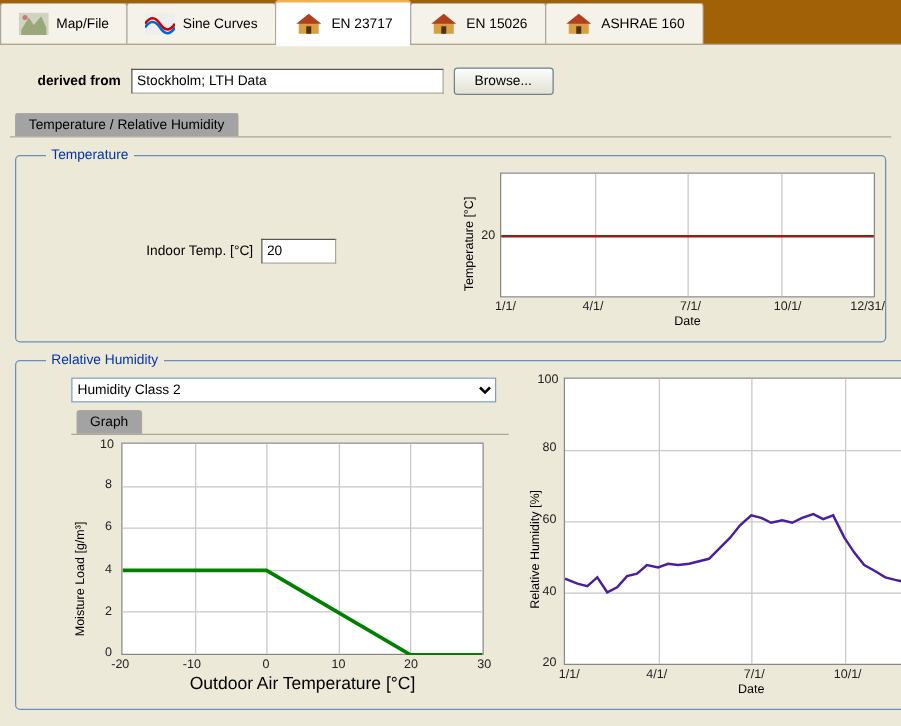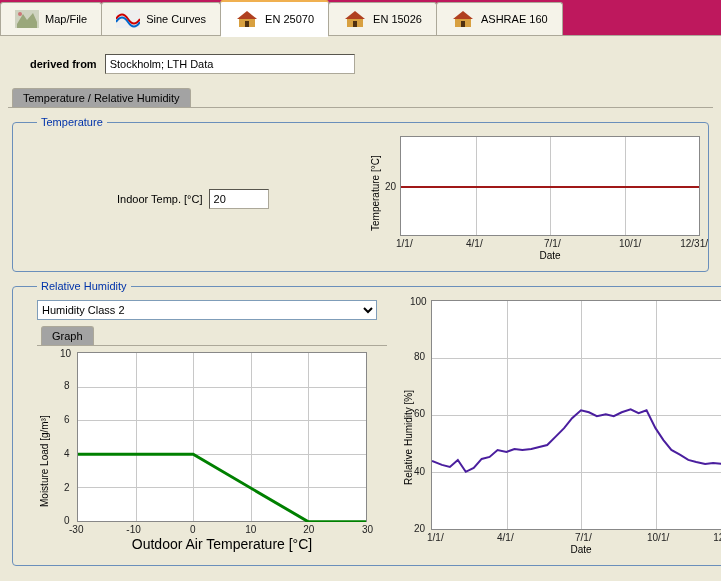--- a/index.html
+++ b/index.html
@@ -9,21 +9,21 @@
     font-size: 11px;
     background: #ece9d8;
     width: 721px;
     height: 581px;
     overflow: hidden;
   }
   .tab-row {
     display: flex;
     height: 36px;
     border-bottom: 1px solid #aca899;
-    background: #be185d;
+    background: #a16207;
     padding-top: 2px;
   }
   .tab {
     display: flex;
     align-items: center;
     gap: 6px;
     padding: 0 14px;
     border: 1px solid #aca899;
     border-bottom: none;
     background: #f5f3e9;
@@ -140,21 +140,21 @@
         <path d="M0 12 Q6 3 12 12 T24 12" stroke="#06c" fill="none" stroke-width="2"></path>
       </svg>
     <span>Sine Curves</span>
   </div>
   <div class="tab active">
     <svg class="tab-icon" viewBox="0 0 24 18">
         <rect x="4" y="8" width="16" height="9" fill="#d8a040"></rect>
         <polygon points="2,9 12,1 22,9" fill="#b04020"></polygon>
         <rect x="10" y="11" width="4" height="6" fill="#503010"></rect>
       </svg>
-    <span>EN 25070</span>
+    <span>EN 23717</span>
   </div>
   <div class="tab">
     <svg class="tab-icon" viewBox="0 0 24 18">
         <rect x="4" y="8" width="16" height="9" fill="#d8a040"></rect>
         <polygon points="2,9 12,1 22,9" fill="#b04020"></polygon>
         <rect x="10" y="11" width="4" height="6" fill="#503010"></rect>
       </svg>
     <span>EN 15026</span>
   </div>
   <div class="tab">
@@ -165,20 +165,21 @@
       </svg>
     <span>ASHRAE 160</span>
   </div>
 </div>
 
 <div class="content">
 
   <div class="row">
     <span class="label-bold" style="padding-left:16px;">derived from</span>
     <input class="text-input" style="width: 250px;" value="Stockholm; LTH Data">
+    <button class="btn">Browse...</button>
   </div>
 
   <div class="sub-tab-row">
     <div class="sub-tab">Temperature / Relative Humidity</div>
   </div>
 
   <fieldset class="group">
     <legend>Temperature</legend>
     <div class="temp-row">
       <div style="display:flex;align-items:center;gap:6px;padding-left:80px;">
@@ -207,21 +208,21 @@
         </div>
         <div style="text-align:center;width:300px;margin-left:24px;font-size:10px;">Date</div>
       </div>
     </div>
   </fieldset>
 
   <fieldset class="group">
     <legend>Relative Humidity</legend>
     <div style="display:flex;gap:16px;">
 
-      <div style="width:350px;">
+      <div style="width:350px;margin-left:20px;">
         <select class="select">
           <option>Humidity Class 2</option>
         </select>
         <div class="sub-tab-row" style="margin-top:6px;">
           <div class="sub-tab">Graph</div>
         </div>
         
         <div style="position:relative;margin-top:6px;">
           <div class="ylabel" style="left:2px;top:155px;">Moisture Load [g/m³]</div>
           <div class="chart-box" style="width:290px;height:170px;margin-left:40px;position:relative;">
@@ -242,21 +243,21 @@
 
             <span class="axis-lbl" style="left:-14px;bottom:-5px;">0</span>
             <span class="axis-lbl" style="left:-14px;bottom:28px;">2</span>
             <span class="axis-lbl" style="left:-14px;bottom:62px;">4</span>
             <span class="axis-lbl" style="left:-14px;bottom:96px;">6</span>
             <span class="axis-lbl" style="left:-14px;bottom:130px;">8</span>
             <span class="axis-lbl" style="left:-18px;top:-5px;">10</span>
           </div>
 
           <div style="position:relative;width:290px;margin-left:40px;height:14px;">
-            <span class="axis-lbl" style="left:-8px;top:2px;">-30</span>
+            <span class="axis-lbl" style="left:-8px;top:2px;">-20</span>
             <span class="axis-lbl" style="left:17%;top:2px;">-10</span>
             <span class="axis-lbl" style="left:39%;top:2px;">0</span>
             <span class="axis-lbl" style="left:58%;top:2px;">10</span>
             <span class="axis-lbl" style="left:78%;top:2px;">20</span>
             <span class="axis-lbl" style="right:-6px;top:2px;">30</span>
           </div>
           <div style="text-align:center;width:290px;margin-left:40px;font-size:14px;">Outdoor Air Temperature [°C]</div>
         </div>
       </div>
 

